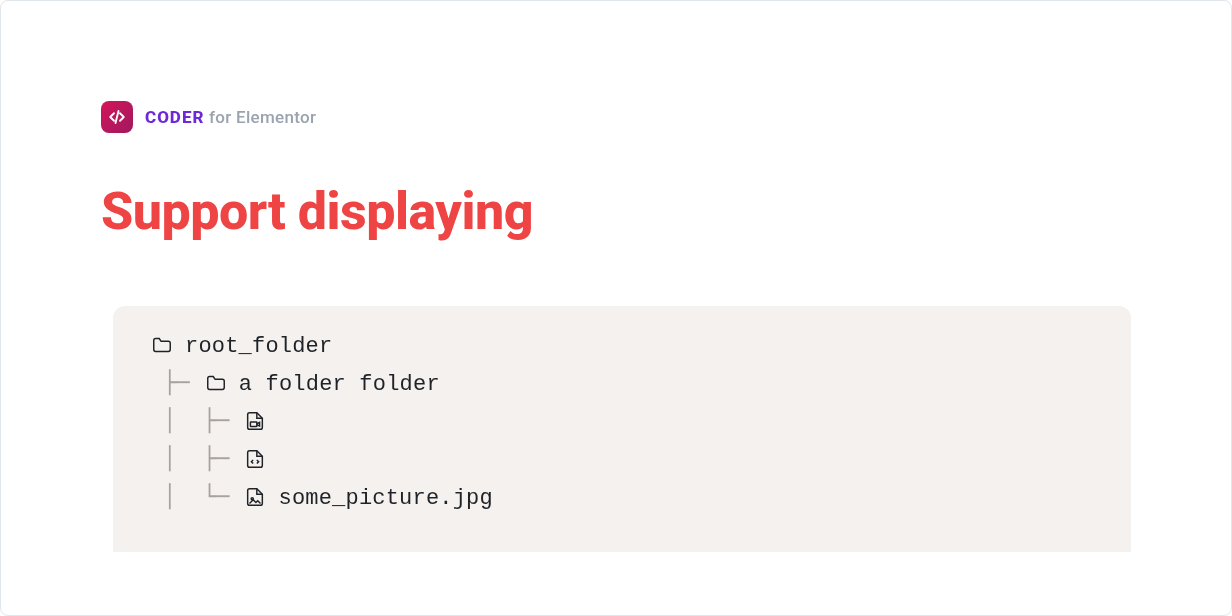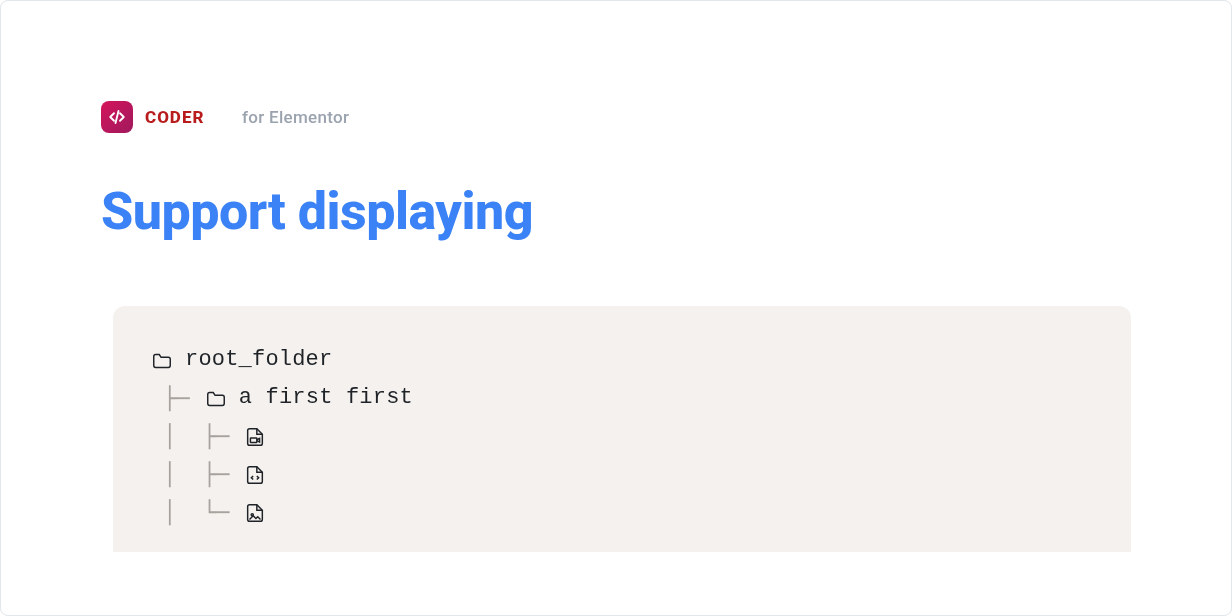--- a/index.html
+++ b/index.html
@@ -37,49 +37,48 @@
     .brand-icon svg {
       width: 18px;
       height: 18px;
     }
     .brand-text {
       font-size: 17px;
       font-weight: 400;
       letter-spacing: 0.3px;
     }
     .brand-name {
-      color: #b91c1c;
+      color: #6d28d9;
       font-weight: 800;
       letter-spacing: 1px;
     }
     .brand-suffix {
       color: #9ba3af;
       font-weight: 500;
-      margin-left: 33px;
     }
     .headline {
       font-size: 52px;
       line-height: 1.18;
       font-weight: 800;
-      color: #3b82f6;
+      color: #ef4444;
       letter-spacing: -0.5px;
       margin-bottom: 64px;
     }
     .tree-panel {
       background: #f4f1ee;
       border-radius: 12px 12px 0 0;
       padding: 28px 36px;
       margin-left: 12px;
       font-family: "SFMono-Regular", Consolas, "Liberation Mono", Menlo, monospace;
       font-size: 22px;
       color: #1f2328;
     }
     .tree-row {
       display: flex;
-      align-items: flex-end;
+      align-items: flex-start;
       height: 38px;
     }
     .tree-connector {
       display: inline-block;
       color: #a8a29e;
       white-space: pre;
       font-family: monospace;
       font-size: 22px;
       line-height: 1;
     }
@@ -136,21 +135,21 @@
       <span class="tree-label">root_folder</span>
     </div>
 
     <div class="tree-row indent-1">
       <span class="tree-connector">├─ </span>
       <span class="tree-icon">
         <svg viewBox="0 0 24 24">
             <path d="M3 7a2 2 0 0 1 2-2h4l2 3h8a2 2 0 0 1 2 2v7a2 2 0 0 1-2 2H5a2 2 0 0 1-2-2V7z"></path>
           </svg>
       </span>
-      <span class="tree-label">a first first</span>
+      <span class="tree-label">a folder folder</span>
     </div>
 
     <div class="tree-row indent-2">
       <span class="tree-connector">│  ├─ </span>
       <span class="tree-icon">
         <svg viewBox="0 0 24 24">
           <path d="M14 3H6a2 2 0 0 0-2 2v14a2 2 0 0 0 2 2h12a2 2 0 0 0 2-2V9l-6-6z"></path>
           <path d="M14 3v6h6"></path>
           <rect x="7" y="13" width="7" height="5" rx="0.5"></rect>
           <path d="M14 15l3-1.5v4L14 16"></path>
@@ -173,15 +172,16 @@
     <div class="tree-row indent-2">
       <span class="tree-connector">│  └─ </span>
       <span class="tree-icon">
         <svg viewBox="0 0 24 24">
           <path d="M14 3H6a2 2 0 0 0-2 2v14a2 2 0 0 0 2 2h12a2 2 0 0 0 2-2V9l-6-6z"></path>
           <path d="M14 3v6h6"></path>
           <circle cx="9" cy="14" r="1.2"></circle>
           <path d="M6 19l4-4 3 3 2-2 3 3"></path>
         </svg>
       </span>
+      <span class="tree-label">some_picture.jpg</span>
     </div>
   </div>
 </div>
 
 </body></html>

